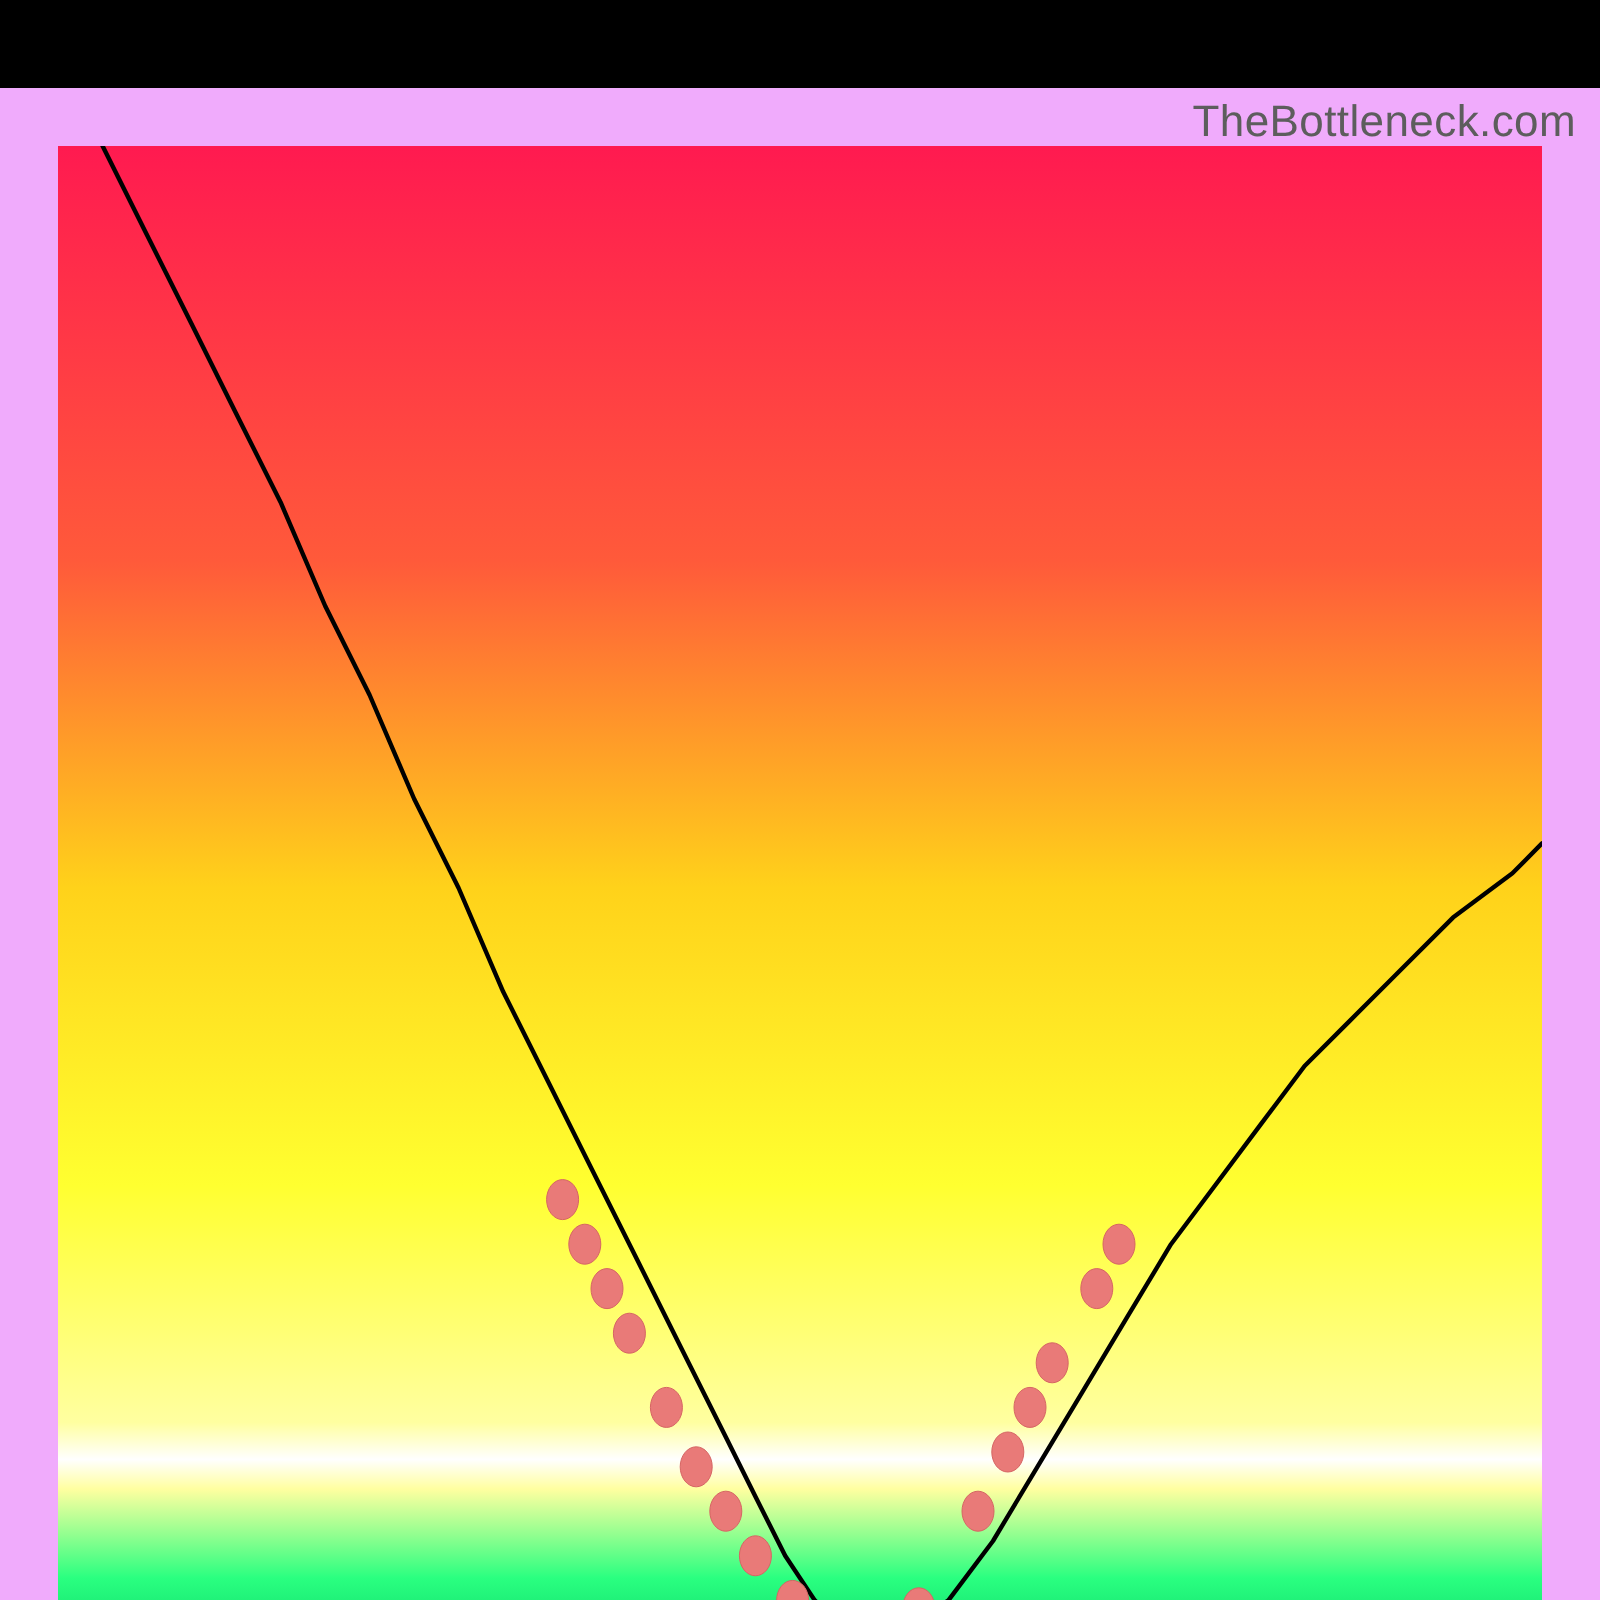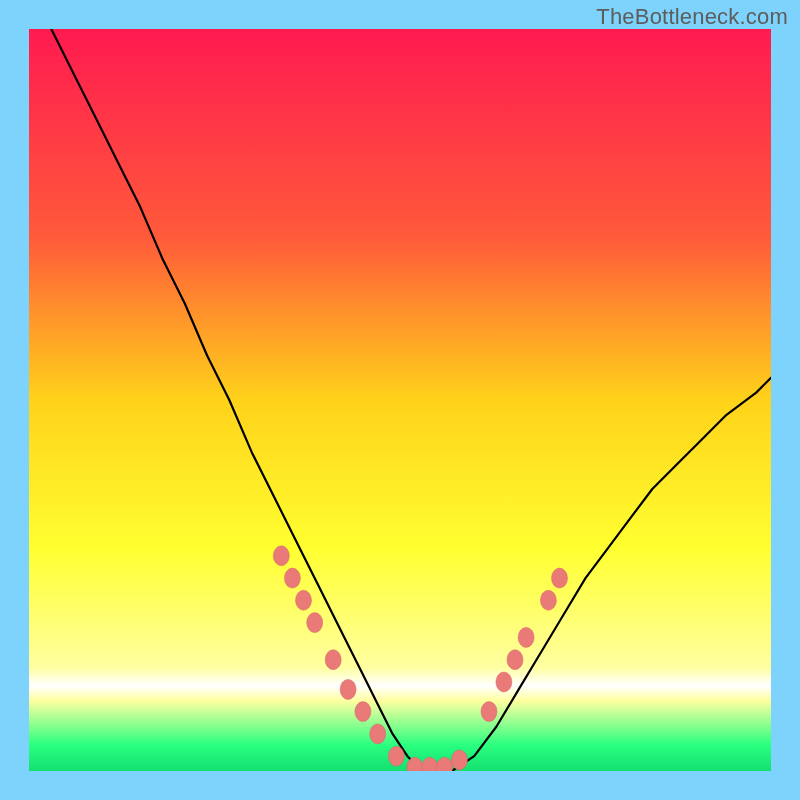--- a/index.html
+++ b/index.html
@@ -7,21 +7,22 @@
     padding: 0;
     width: 800px;
     height: 800px;
     overflow: hidden;
     background: #000;
     font-family: Arial, Helvetica, sans-serif;
   }
   .frame {
     position: absolute;
     inset: 0;
-    background: #7dd3fc;
+    background: #f0abfc;
+    margin-top: 44px;
   }
   .plot {
     position: absolute;
     left: 29px;
     top: 29px;
     width: 742px;
     height: 742px;
   }
   .watermark {
     position: absolute;

